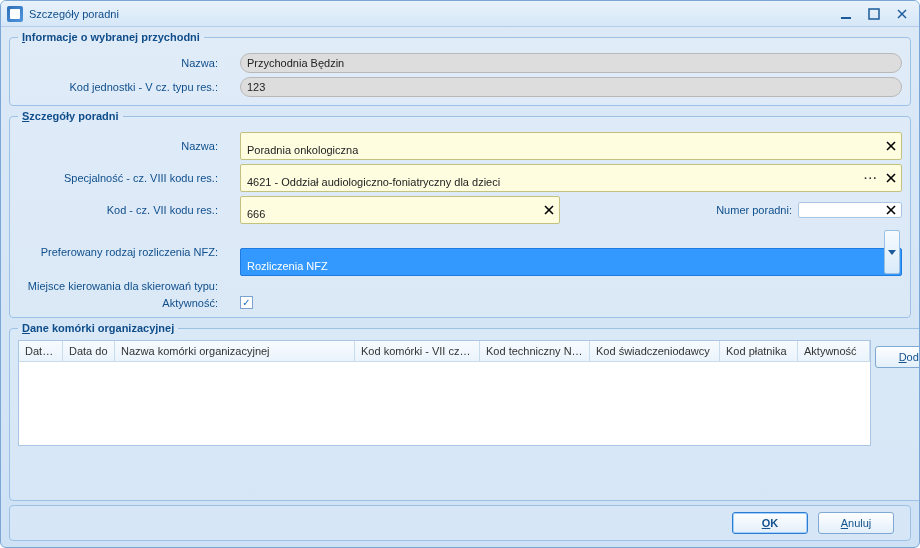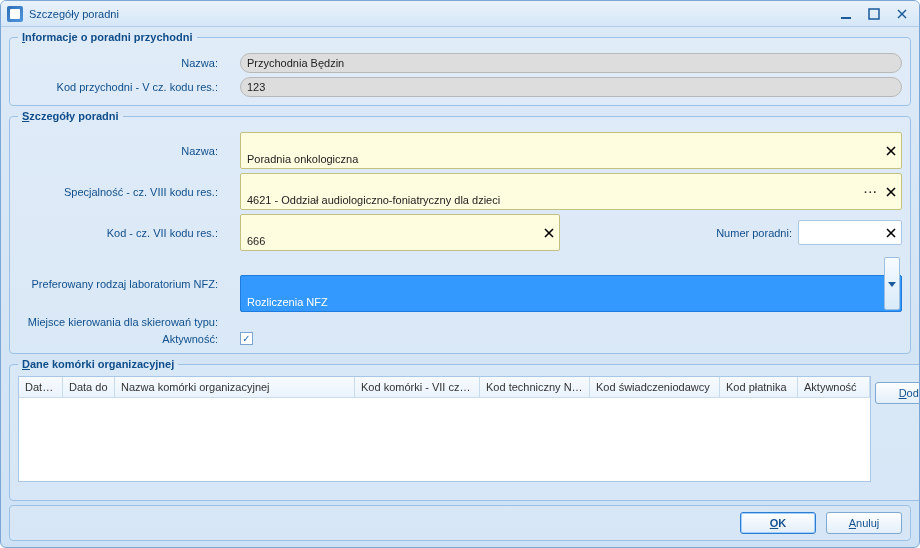--- a/index.html
+++ b/index.html
@@ -74,21 +74,21 @@
     border:1px solid #b8b8b8;
     border-radius:10px;
     padding:3px 6px;
     color:#222;
   }
   .txt {
     flex:1;
     background:#fffde0;
     border:1px solid #c4c080;
     border-radius:2px;
-    padding:20px 22px 3px 6px;
+    padding:11px 22px 3px 6px;
     color:#222;
   }
   .txt.white {
     background:#fff;
     border:1px solid #a9c6e4;
   }
   .txt.sel {
     background:#3399ff;
     color:#fff;
     border:1px solid #1f7be0;
@@ -167,21 +167,21 @@
     background:linear-gradient(#f6f9fc,#eef3f8);
   }
   .push-btn.default {
     border:1px solid #2e7cd0;
     box-shadow:0 0 0 1px #9fd0ff inset;
     font-weight:bold;
   }
   .bottom-bar {
     border:1px solid #9cc1e4;
     border-radius:4px;
-    padding:6px 8px;
+    padding:6px 16px;
     display:flex; justify-content:flex-end; gap:10px;
     background: rgba(255,255,255,0.15);
   }
   .inline-pair {
     display:flex;align-items:center;gap:6px;flex:1;
   }
   .inline-pair .sub-label {
     color:#104f8c; width:100px; text-align:right;
   }
   u.accel{text-decoration:underline;}
@@ -213,29 +213,29 @@
             <line x1="2" y1="2" x2="10" y2="10" stroke="#1b5a9b" stroke-width="1.5"></line>
             <line x1="10" y1="2" x2="2" y2="10" stroke="#1b5a9b" stroke-width="1.5"></line>
           </svg>
       </div>
     </div>
   </div>
 
   <div class="content">
 
     <fieldset class="group">
-      <legend><span><u class="accel">I</u><span>nformacje o poradni przychodni</span></span></legend>
+      <legend><span><u class="accel">I</u><span>nformacje o wybranej przychodni</span></span></legend>
       <div class="row">
         <div class="label">Nazwa:</div>
         <div class="field">
             <div class="txt-readonly">Przychodnia Będzin</div>
           </div>
       </div>
       <div class="row">
-        <div class="label">Kod przychodni - V cz. kodu res.:</div>
+        <div class="label">Kod jednostki - V cz. typu res.:</div>
         <div class="field">
             <div class="txt-readonly">123</div>
           </div>
       </div>
     </fieldset>
 
     <fieldset class="group">
       <legend><span><u class="accel">S</u><span>zczegóły poradni</span></span></legend>
 
       <div class="row">
@@ -285,21 +285,21 @@
               <svg width="10" height="10" viewBox="0 0 10 10">
                   <line x1="1" y1="1" x2="9" y2="9" stroke="#000" stroke-width="1.6"></line>
                   <line x1="9" y1="1" x2="1" y2="9" stroke="#000" stroke-width="1.6"></line>
                 </svg>
             </div>
           </div>
         </div>
       </div>
 
       <div class="row">
-        <div class="label">Preferowany rodzaj laboratorium NFZ:</div>
+        <div class="label">Preferowany rodzaj rozliczenia NFZ:</div>
         <div class="field">
           <div class="txt sel" style="padding-right:20px">Rozliczenia NFZ</div>
           <div class="combo-arrow">
             <svg width="8" height="8" viewBox="0 0 8 8">
                 <polygon points="0,2 8,2 4,7" fill="#1b5a9b"></polygon>
               </svg>
           </div>
         </div>
       </div>
 

